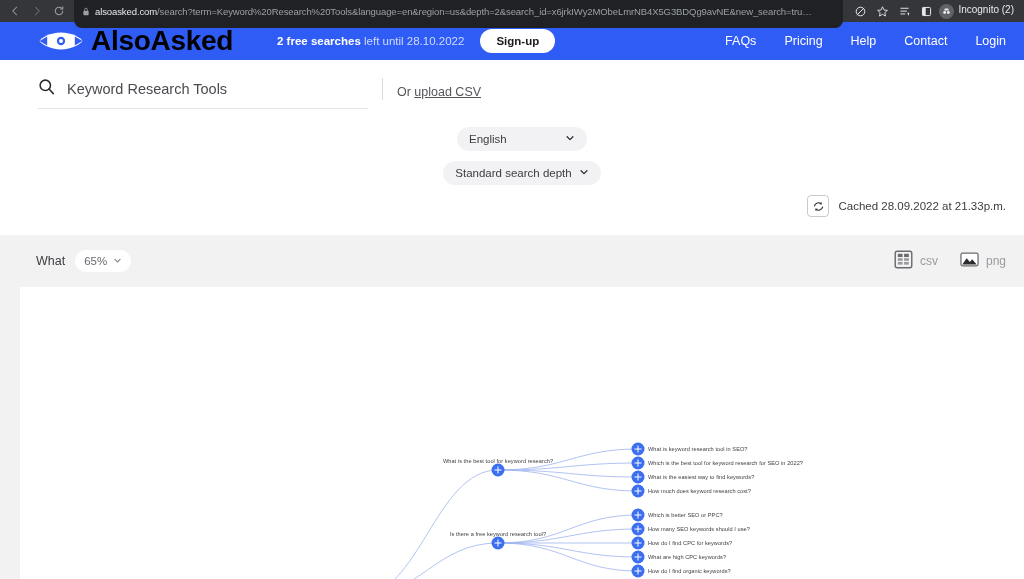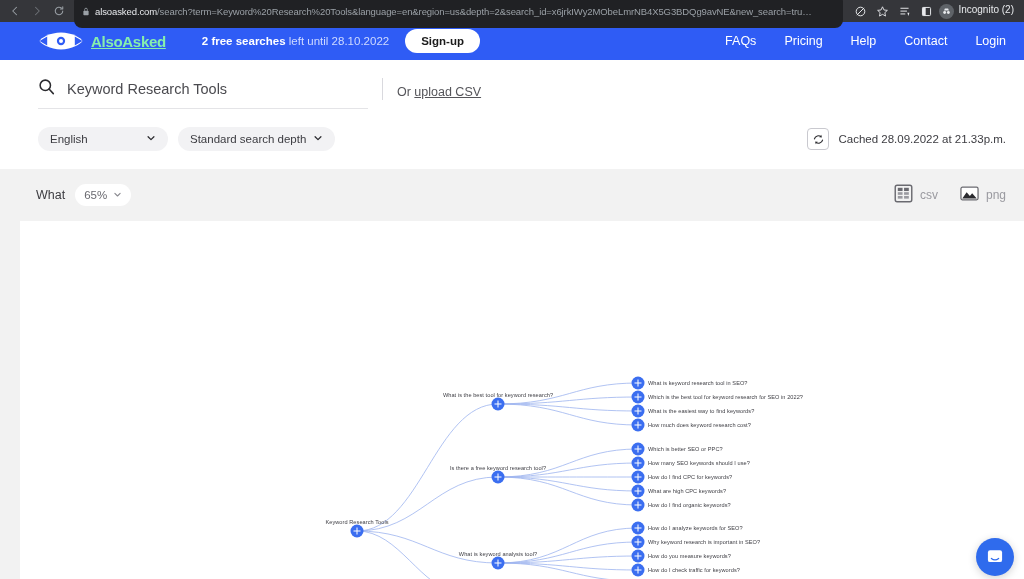--- a/index.html
+++ b/index.html
@@ -71,24 +71,24 @@
     height: 38px;
     background: #2f5cf5;
     display: flex;
     align-items: center;
     padding: 0 18px 0 38px;
     gap: 16px;
   }
   .brand { display: flex; align-items: center; gap: 7px; }
   .brand-logo { width: 46px; height: 22px; display:block; }
   .brand-name {
-    color: #86efac; font-size: 15px; font-weight: 700; letter-spacing: -0.3px; text-decoration: underline;
+    color: #000000; font-size: 28px; font-weight: 700; letter-spacing: -0.3px;
   }
   .quota {
-    color: #cfdaff; font-size: 11.5px; margin-left: 20px; white-space: nowrap;
+    color: #cfdaff; font-size: 11.5px; margin-left: 28px; white-space: nowrap;
   }
   .quota b { color: #ffffff; font-weight: 700; }
   .signup-btn {
     background: #fff; color: #1b1b1b;
     font-size: 11.5px; font-weight: 700;
     border: none; border-radius: 20px;
     padding: 6px 16px;
     cursor: pointer;
     white-space: nowrap;
   }
@@ -127,20 +127,21 @@
     margin-left: 18px; margin-bottom: 9px;
     cursor: pointer;
   }
 
   
   .filter-row {
     display: flex; align-items: center;
     padding: 18px 18px 0 38px;
     gap: 10px;
     background: #fff;
+    flex-direction: column;
   }
   .pill {
     background: #f2f2f4;
     border-radius: 16px;
     height: 24px;
     display: flex; align-items: center; gap: 7px;
     padding: 0 12px;
     font-size: 11.5px; color: #3c3c41;
     cursor: pointer;
     white-space: nowrap;

